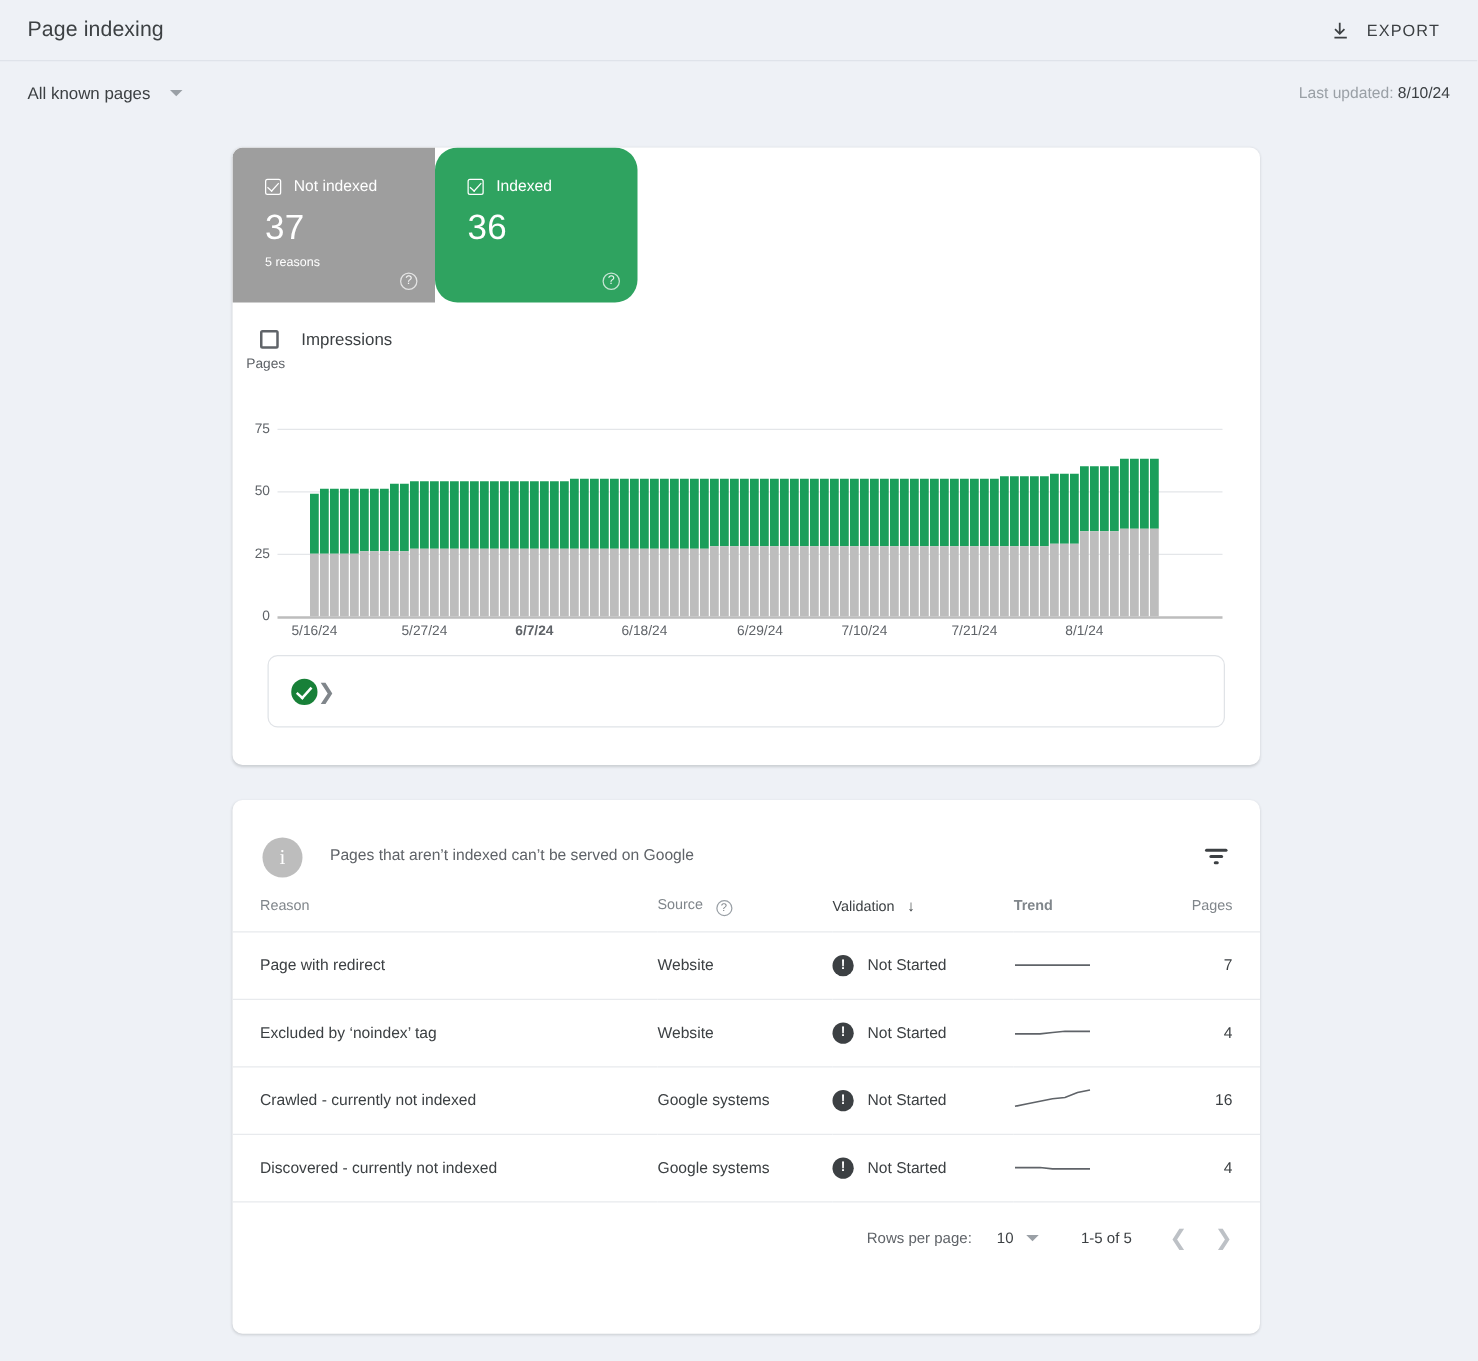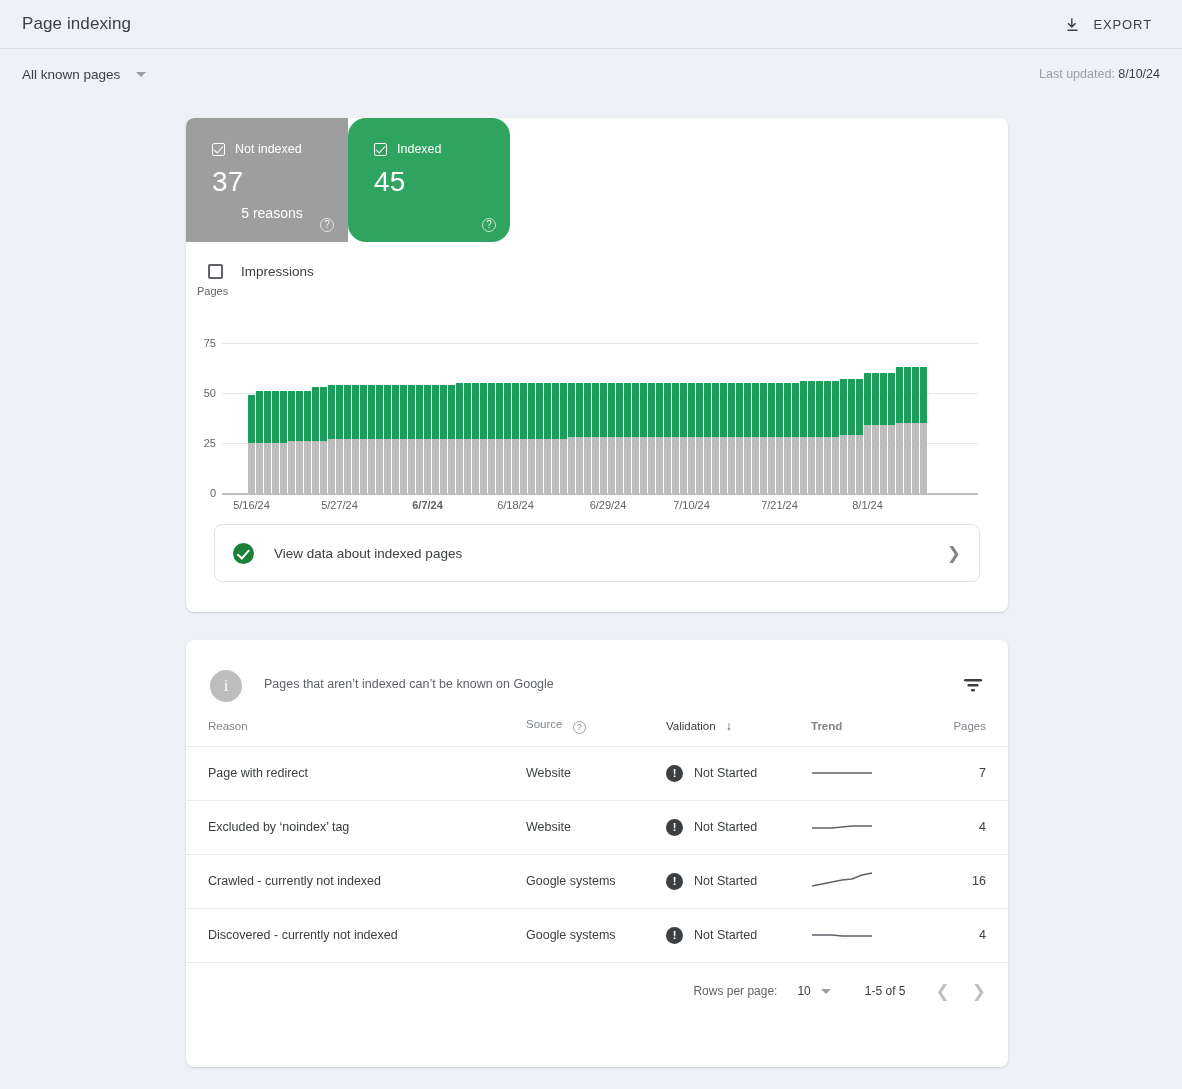--- a/index.html
+++ b/index.html
@@ -62,21 +62,21 @@
     width: 13px; height: 13px; border: 1.6px solid #fff; border-radius: 2px;
     position: relative; flex: none;
   }
   .chk.on::after {
     content: ""; position: absolute; left: 3.4px; top: .4px;
     width: 4px; height: 8px; border: solid #fff;
     border-width: 0 1.7px 1.7px 0; transform: rotate(42deg);
   }
   .tile-label { font-size: 12.5px; }
   .tile-value { font-size: 28px; font-weight: 400; margin-top: 10px; letter-spacing: .3px; }
-  .tile-sub { font-size: 14px; margin-top: 7px; text-align: center; }
+  .tile-sub { font-size: 10px; margin-top: 7px; }
   .tile-help {
     position: absolute; right: 14px; bottom: 10px;
     width: 14px; height: 14px; border: 1.2px solid rgba(255,255,255,.72);
     border-radius: 50%; color: rgba(255,255,255,.9);
     font-size: 10px; line-height: 12px; text-align: center; cursor: pointer;
   }
 
   
   .impressions {
     display: flex; align-items: center; gap: 18px;
@@ -220,21 +220,21 @@
       </div>
       <div class="tile-value">37</div>
       <div class="tile-sub">5 reasons</div>
       <div class="tile-help">?</div>
     </div>
     <div class="tile indexed">
       <div class="tile-head">
         <span class="chk on"></span>
         <span class="tile-label">Indexed</span>
       </div>
-      <div class="tile-value">45</div>
+      <div class="tile-value">36</div>
       <div class="tile-sub"></div>
       <div class="tile-help">?</div>
     </div>
   </div>
 
   <div class="impressions">
     <span class="chk-dark"></span>
     <span>Impressions</span>
   </div>
 
@@ -599,30 +599,29 @@
         <div class="xtick" style="left: 293.5px;">6/18/24</div>
         <div class="xtick" style="left: 386px;">6/29/24</div>
         <div class="xtick" style="left: 469.5px;">7/10/24</div>
         <div class="xtick" style="left: 557.5px;">7/21/24</div>
         <div class="xtick" style="left: 645.5px;">8/1/24</div>
       </div>
   </div>
 
   <div class="viewdata">
     <span class="ok-icon"></span>
-    <span class="txt">View data about indexed pages</span>
     <span class="chev">❯</span>
   </div>
 </div>
 
 <div class="card" id="reasons-card">
   <div class="reasons-head">
     <span class="info-icon">i</span>
     <div class="reasons-title-wrap">
-      <div class="reasons-sub">Pages that aren’t indexed can’t be known on Google</div>
+      <div class="reasons-sub">Pages that aren’t indexed can’t be served on Google</div>
     </div>
     <span class="filter-icon">
       <svg width="22" height="18" viewBox="0 0 22 18">
         <rect x="2" y="3" width="18" height="2.4" rx="1.2" fill="#3c4043"></rect>
         <rect x="5.5" y="8" width="11" height="2.4" rx="1.2" fill="#3c4043"></rect>
         <rect x="9" y="13" width="4" height="2.4" rx="1.2" fill="#3c4043"></rect>
       </svg>
     </span>
   </div>
 

